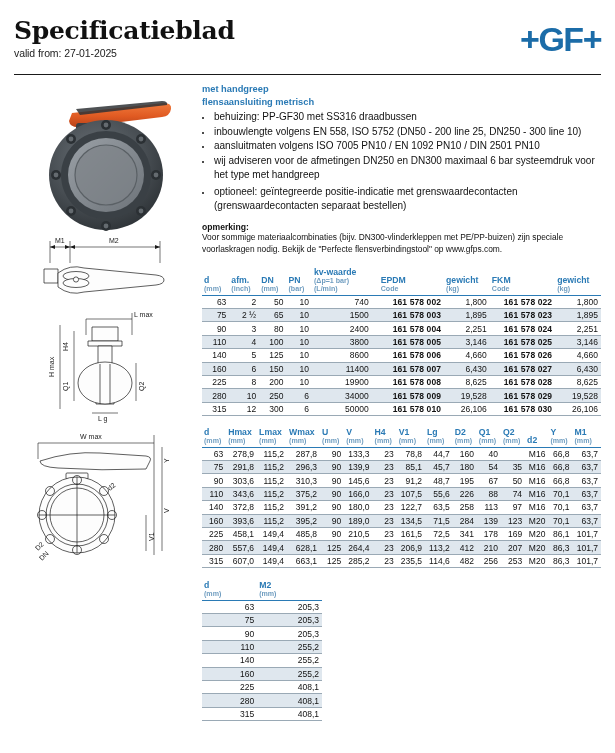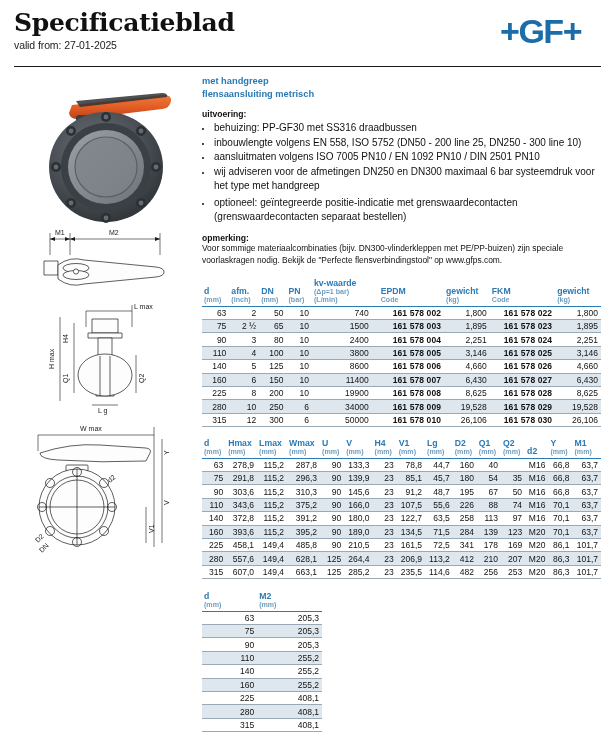--- a/index.html
+++ b/index.html
@@ -4,32 +4,32 @@
 <style>
   * { box-sizing: border-box; }
   html, body { margin: 0; padding: 0; }
   body {
     width: 615px; height: 753px;
     background: #ffffff;
     font-family: "Liberation Sans", sans-serif;
     color: #1a1a1a;
     overflow: hidden;
   }
-  .page { position: relative; width: 615px; height: 753px; padding: 0 14px; }
+  .page { position: relative; width: 615px; height: 753px; padding: 8px 14px; }
 
   
   .header { position: relative; height: 62px; padding-top: 10px; }
   .doc-title {
     font-family: "DejaVu Serif", serif;
     font-size: 25px; font-weight: bold; letter-spacing: -0.3px;
     color: #111; line-height: 1.05;
   }
   .doc-valid { font-size: 10.5px; color: #222; margin-top: 3px; letter-spacing: -0.1px; }
   .logo {
-    position: absolute; right: 20px; top: 12px;
+    position: absolute; right: 0; top: 12px;
     font-size: 34px; font-weight: bold; letter-spacing: -1.5px;
     color: #1b6ca8; font-family: "Liberation Sans", sans-serif;
   }
   .header-rule { border-bottom: 1.6px solid #1a1a1a; margin-top: 4px; }
 
   
   .body-wrap { display: flex; margin-top: 8px; }
   .col-left { width: 182px; flex: none; position: relative; }
   .col-right { flex: 1; padding-left: 6px; }
 
@@ -222,21 +222,20 @@
       </svg>
     </div>
 
     <div class="col-right">
 
       <div class="prod-title">
         <div>met handgreep</div>
         <div>flensaansluiting metrisch</div>
       </div>
 
-      <div class="sect-head">uitvoering:</div>
       <ul class="bullets">
         <li>behuizing: PP-GF30 met SS316 draadbussen</li>
         <li>inbouwlengte volgens EN 558, ISO 5752 (DN50 - 200 line 25, DN250 - 300 line 10)</li>
         <li>aansluitmaten volgens ISO 7005 PN10 / EN 1092 PN10 / DIN 2501 PN10</li>
         <li>wij adviseren voor de afmetingen DN250 en DN300 maximaal 6 bar systeemdruk voor het type met handgreep</li>
       </ul>
 
       <ul class="bullets">
         <li>optioneel: geïntegreerde positie-indicatie met grenswaardecontacten (grenswaardecontacten separaat bestellen)</li>
       </ul>

